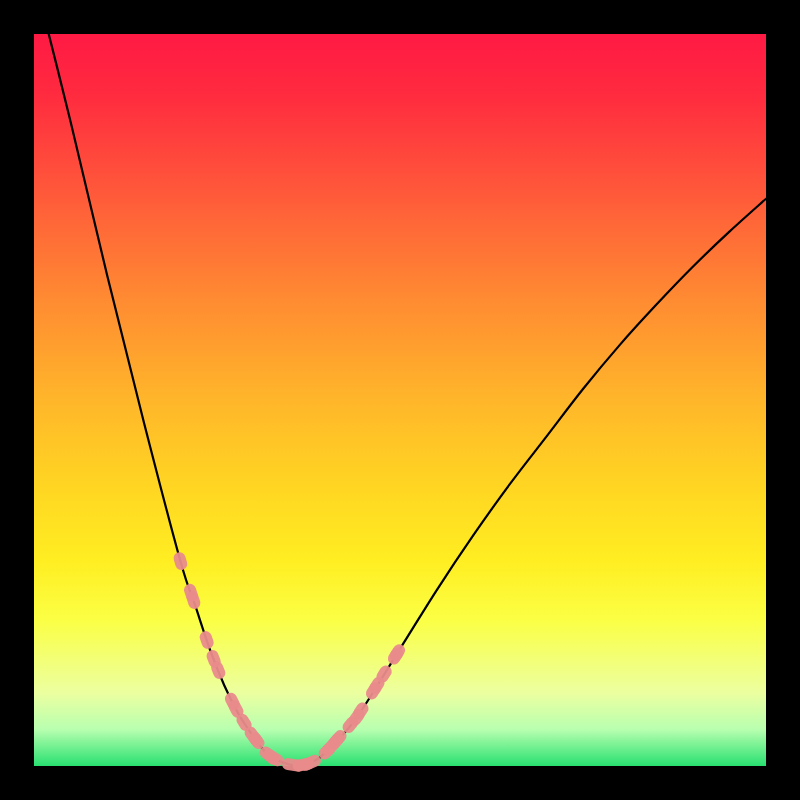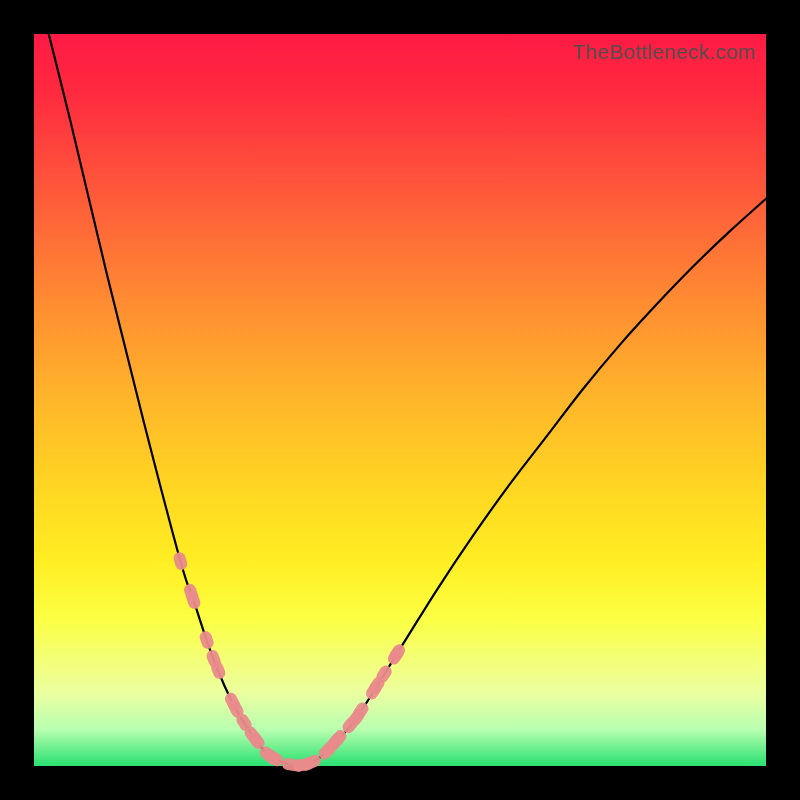--- a/index.html
+++ b/index.html
@@ -54,21 +54,20 @@
     width: 732px;
     height: 732px;
     overflow: visible;
   }
 </style>
 </head>
 <body>
 
 <div class="frame">
   <div class="plot">
-    <div class="watermark">TheBottleneck.com</div>
     <svg class="curve" viewBox="0 0 732 732">
       <path id="curve-path" fill="none" stroke="#000" stroke-width="2.2" stroke-linecap="round" d="M 0.00 -58.56 C 6.10 -34.16, 24.40 37.82, 36.60 87.84 C 48.80 137.86, 61.00 191.54, 73.20 241.56 C 85.40 291.58, 97.60 340.38, 109.80 387.96 C 122.00 435.54, 137.86 496.54, 146.40 527.04 C 154.94 557.54, 156.16 556.32, 161.04 570.96 C 165.92 585.60, 170.80 601.46, 175.68 614.88 C 180.56 628.30, 185.44 640.50, 190.32 651.48 C 195.20 662.46, 200.08 672.22, 204.96 680.76 C 209.84 689.30, 214.72 696.01, 219.60 702.72 C 224.48 709.43, 229.36 716.75, 234.24 721.02 C 239.12 725.29, 244.00 726.51, 248.88 728.34 C 253.76 730.17, 258.64 732.00, 263.52 732.00 C 268.40 732.00, 273.28 730.78, 278.16 728.34 C 283.04 725.90, 285.48 724.68, 292.80 717.36 C 300.12 710.04, 309.88 701.50, 322.08 684.42 C 334.28 667.34, 352.58 636.23, 366.00 614.88 C 379.42 593.53, 390.40 575.23, 402.60 556.32 C 414.80 537.41, 427.00 519.11, 439.20 501.42 C 451.40 483.73, 463.60 466.65, 475.80 450.18 C 488.00 433.71, 500.20 418.46, 512.40 402.60 C 524.60 386.74, 536.80 370.27, 549.00 355.02 C 561.20 339.77, 573.40 325.13, 585.60 311.10 C 597.80 297.07, 610.00 283.89, 622.20 270.84 C 634.40 257.79, 646.60 244.98, 658.80 232.78 C 671.00 220.58, 683.20 208.99, 695.40 197.64 C 707.60 186.29, 725.90 170.19, 732.00 164.70"></path>
       <g id="markers">
           <rect x="137.40" y="521.04" width="18" height="12" rx="6" ry="6" fill="#e98b8b" fill-opacity="0.95" transform="rotate(73.61 146.40 527.04)"></rect>
           <rect x="147.96" y="552.72" width="18" height="12" rx="6" ry="6" fill="#e98b8b" fill-opacity="0.95" transform="rotate(71.57 156.96 558.72)"></rect>
           <rect x="150.43" y="560.14" width="18" height="12" rx="6" ry="6" fill="#e98b8b" fill-opacity="0.95" transform="rotate(71.57 159.43 566.14)"></rect>
           <rect x="163.68" y="599.89" width="18" height="12" rx="6" ry="6" fill="#e98b8b" fill-opacity="0.95" transform="rotate(70.68 172.68 605.89)"></rect>
           <rect x="170.66" y="618.83" width="18" height="12" rx="6" ry="6" fill="#e98b8b" fill-opacity="0.95" transform="rotate(69.07 179.66 624.83)"></rect>
           <rect x="175.22" y="630.23" width="18" height="12" rx="6" ry="6" fill="#e98b8b" fill-opacity="0.95" transform="rotate(67.86 184.22 636.23)"></rect>
           <rect x="189.27" y="661.38" width="18" height="12" rx="6" ry="6" fill="#e98b8b" fill-opacity="0.95" transform="rotate(63.19 198.27 667.38)"></rect>

